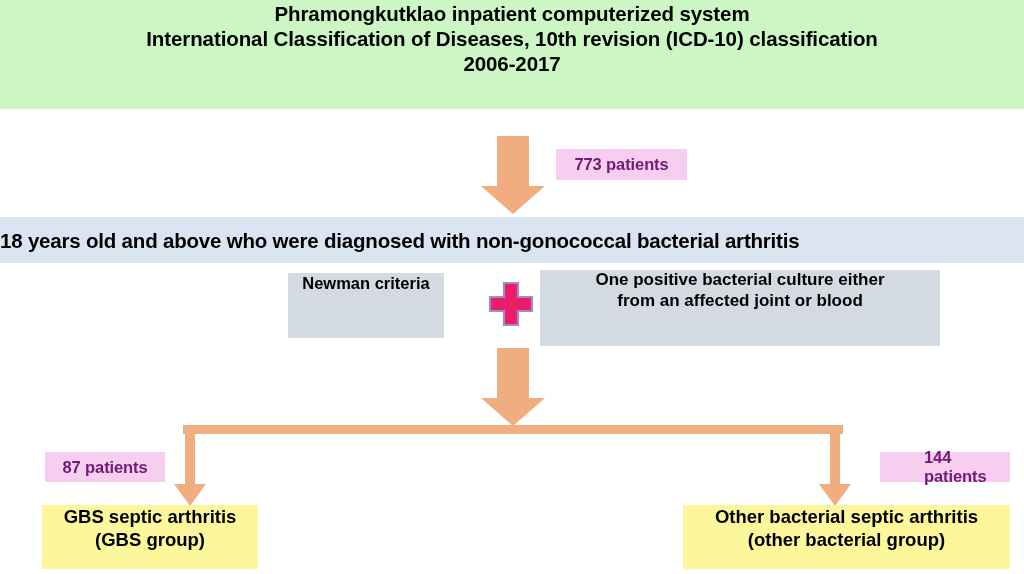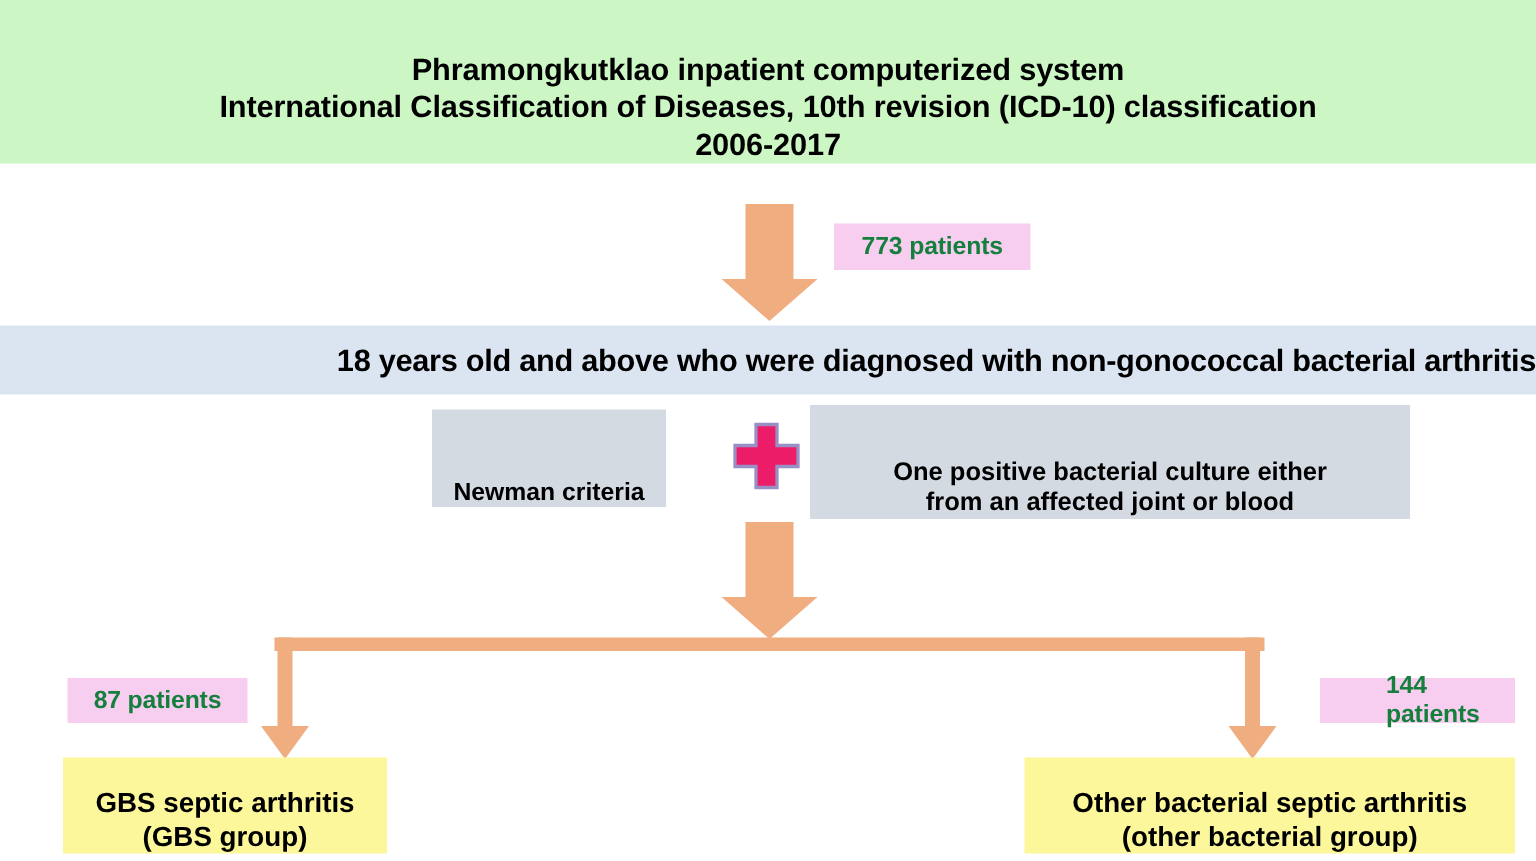--- a/index.html
+++ b/index.html
@@ -18,21 +18,21 @@
     width: 1024px;
     height: 574px;
     background: #ffffff;
   }
 
   
   .box {
     position: absolute;
     display: flex;
     align-items: center;
-    justify-content: flex-end;
+    justify-content: flex-start;
     text-align: center;
     color: #000000;
     font-weight: bold;
     line-height: 1.22;
   }
 
   .header-box {
     left: 0px;
     top: 0px;
     width: 1024px;
@@ -71,21 +71,21 @@
     line-height: 1.25;
   }
   .yellow-left  { left: 42px;  top: 505px; width: 216px; height: 64px; }
   .yellow-right { left: 683px; top: 505px; width: 327px; height: 64px; }
   .yellow-box .yline { display: block; white-space: nowrap; }
 
   
   .pink-label {
     position: absolute;
     background: #f7cdf0;
-    color: #15803d;
+    color: #701a75;
     font-weight: bold;
     font-size: 16.5px;
     display: flex;
     align-items: center;
     justify-content: center;
     letter-spacing: -0.1px;
   }
   .pink-773 { left: 556px; top: 149px; width: 131px; height: 31px; }
   .pink-231 { left: 556px; top: 361px; width: 131px; height: 31px; }
   .pink-87  { left: 45px;  top: 452px; width: 120px; height: 30px; }

